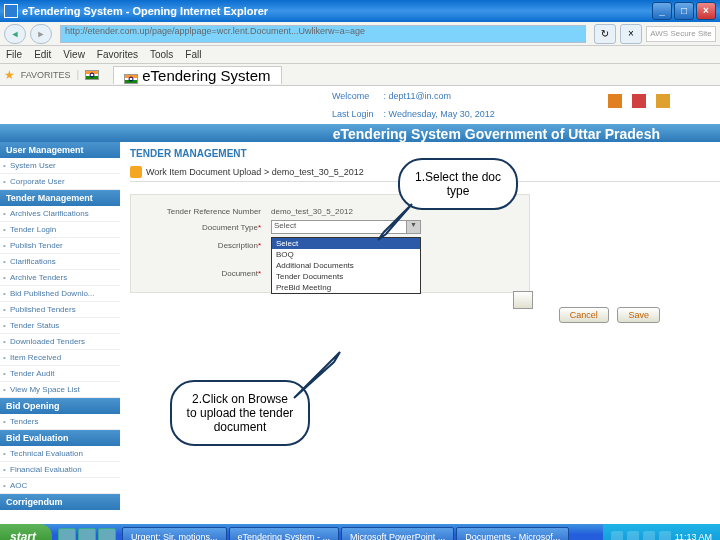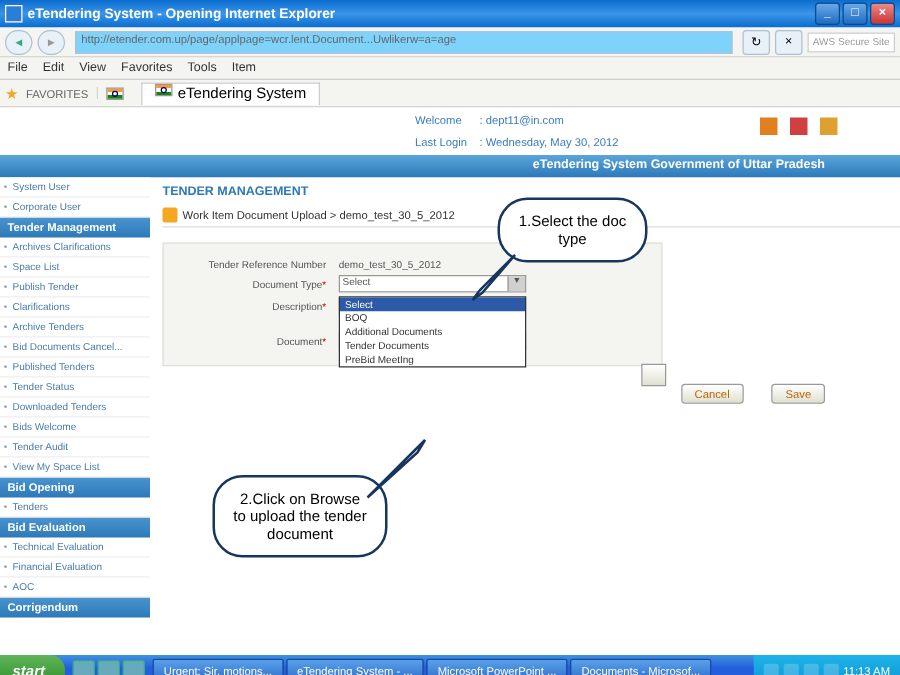--- a/index.html
+++ b/index.html
@@ -9,30 +9,30 @@
 .titlebar .title{flex:1;font-size:11px;font-weight:bold}
 .titlebar .btn{width:20px;height:18px;margin-left:2px;background:linear-gradient(to bottom,#6aa9e8,#1e6cc2);border:1px solid #0a4a8a;border-radius:3px;text-align:center;line-height:16px;font-weight:bold}
 .titlebar .close{background:linear-gradient(to bottom,#e88,#c33)}
 .navrow{height:24px;background:#f4f4f0;border-bottom:1px solid #ccc;display:flex;align-items:center;padding:0 4px;gap:4px}
 .navbtn{width:22px;height:20px;background:#e8f0f8;border:1px solid #b0c0d0;border-radius:10px;display:flex;align-items:center;justify-content:center}
 .navbtn.sq{border-radius:3px}
 .addr{flex:1;height:18px;background:#7dd3fc;border:1px solid #b0c0d0;padding:0 4px;font-size:9px;color:#666;display:flex;align-items:flex-start;margin:0 4px}
 .menurow{height:18px;background:#f4f4f0;border-bottom:1px solid #ccc;display:flex;align-items:center;padding:0 6px;gap:12px;font-size:10px;color:#333}
 .favrow{height:22px;background:#f4f4f0;border-bottom:1px solid #ccc;display:flex;align-items:center;padding:0 4px;gap:6px}
 .favstar{color:#f5a623;font-size:12px}
-.tab{height:18px;background:#fff;border:1px solid #ccc;border-bottom:none;padding:0 10px;display:flex;align-items:flex-start;gap:4px;font-size:12px;margin-left:8px}
+.tab{height:18px;background:#fff;border:1px solid #ccc;border-bottom:none;padding:0 10px;display:flex;align-items:flex-end;gap:4px;font-size:15px;margin-left:8px}
 .flag{width:14px;height:10px;display:inline-block;position:relative;background:linear-gradient(to bottom,#ff9933 33.33%,#fff 33.33% 66.66%,#138808 66.66%);border:1px solid #999}
 .flag::after{content:"";position:absolute;left:50%;top:50%;width:3px;height:3px;border:0.5px solid #000080;border-radius:50%;transform:translate(-50%,-50%)}
 .page{height:438px;display:flex;flex-direction:column}
 .header{height:38px;background:#fff;display:flex;padding-left:330px;position:relative}
 .header .welcome{font-size:9px;color:#3b7bbf}
 .header .welcome td{padding:0 8px 0 0}
 .header .icons{position:absolute;right:50px;top:8px;display:flex;gap:10px}
 .header .hicon{width:14px;height:14px}
-.brandbar{height:18px;background:linear-gradient(to bottom,#5aa6da,#2d78b8);color:#fff;font-size:10px;font-weight:bold;text-align:right;padding:2px 60px 0 0}
+.brandbar{height:18px;background:linear-gradient(to bottom,#5aa6da,#2d78b8);color:#fff;font-size:14px;font-weight:bold;text-align:right;padding:2px 60px 0 0}
 .body{flex:1;display:flex;background:#fff}
 .sidebar{width:120px;background:#fff}
 .shead{background:linear-gradient(to bottom,#4a95cf,#2d78b8);color:#fff;font-size:9px;font-weight:bold;padding:3px 6px}
 .sitem{font-size:8px;color:#4a7aaa;padding:3px 4px 3px 10px;border-bottom:1px solid #eee;position:relative}
 .sitem::before{content:"•";position:absolute;left:3px;color:#8ab}
 .main{flex:1;padding:2px 0 0 10px;position:relative}
 .mtitle{color:#2d78b8;font-size:10px;font-weight:bold;padding:4px 0}
 .crumb{font-size:9px;color:#333;padding:3px 0;border-bottom:1px solid #ddd;display:flex;align-items:center;gap:4px}
 .crumb .cic{width:12px;height:12px;background:#f5a623;border-radius:2px}
 .panel{background:#f4f4f0;border:1px solid #e0e0d8;padding:8px 10px;margin:12px 60px 0 0;width:400px;position:relative}
@@ -41,21 +41,21 @@
 .frow .fval{flex:1}
 .req{color:#c00}
 .sel{height:14px;width:150px;border:1px solid #999;background:#fff;font-size:8px;position:relative}
 .sel .selarr{position:absolute;right:0;top:0;width:14px;height:12px;background:#d0d0d0;border-left:1px solid #999;text-align:center;font-size:7px}
 .drop{position:absolute;left:140px;top:42px;width:150px;background:#fff;border:1px solid #333;z-index:10}
 .drop .dopt{padding:1px 4px;font-size:8px;color:#333}
 .drop .dopt.r0{background:#2d5aa8;color:#fff}
 .txt{height:14px;width:150px;border:1px solid #999;background:#fff}
 .brw{position:absolute;right:-4px;top:96px;width:20px;height:18px;background:linear-gradient(to bottom,#fff,#e0e0d0);border:1px solid #999}
 .btns{text-align:right;margin:14px 60px 0 0}
-.btns .b{display:inline-block;padding:2px 10px;background:linear-gradient(to bottom,#fff,#e0e0d0);border:1px solid #999;border-radius:3px;font-size:9px;color:#c06000;margin-left:20px}
+.btns .b{display:inline-block;padding:2px 10px;background:linear-gradient(to bottom,#fff,#e0e0d0);border:1px solid #999;border-radius:3px;font-size:9px;color:#c06000;margin-left:6px}
 .callout{position:absolute;background:#fff;border:2px solid #16365c;border-radius:24px;padding:10px 14px;font-size:12px;color:#000;text-align:center;z-index:30}
 .c1{left:398px;top:158px;width:120px}
 .c2{left:170px;top:380px;width:140px}
 .callout svg{position:absolute;fill:#fff;stroke:#16365c;stroke-width:2}
 .c1 svg{left:-26px;top:42px;width:40px;height:40px}
 .c2 svg{right:-34px;top:-32px;width:50px;height:50px}
 .taskbar{height:26px;background:linear-gradient(to bottom,#3e93e0,#245edc 40%,#245edc);display:flex;align-items:center}
 .start{height:26px;background:linear-gradient(to bottom,#5fb55a,#2d8c28);color:#fff;font-weight:bold;font-style:italic;padding:0 16px 0 10px;border-radius:0 12px 12px 0;display:flex;align-items:center;font-size:12px}
 .ql{display:flex;gap:2px;margin:0 6px}
 .ql .qi{width:18px;height:18px;background:#6ab;border:1px solid #3a8;border-radius:2px}
@@ -88,21 +88,21 @@
   <div class="navbtn sq">×</div>
   <div class="aws">AWS Secure Site</div>
 </div>
 
 <div class="menurow">
   <span>File</span>
   <span>Edit</span>
   <span>View</span>
   <span>Favorites</span>
   <span>Tools</span>
-  <span>Item</span>
+  <span>Fall</span>
 </div>
 
 <div class="favrow">
   <span class="favstar">★</span>
   <span style="font-size:9px;color:#666">FAVORITES</span>
   <span style="color:#ccc">|</span>
   <span class="flag"></span>
   <div class="tab">
     <span class="flag"></span>
     <span>eTendering System</span>
@@ -126,33 +126,34 @@
     <div class="icons">
       <div class="hicon" style="background:#e08020"></div>
       <div class="hicon" style="background:#d04040"></div>
       <div class="hicon" style="background:#e0a030"></div>
     </div>
   </div>
   <div class="brandbar">eTendering System Government of Uttar Pradesh</div>
 
   <div class="body">
     <div class="sidebar">
+      <div class="shead">User Management</div>
       <div class="sitem">System User</div>
       <div class="sitem">Corporate User</div>
       <div class="shead">Tender Management</div>
       <div class="sitem">Archives Clarifications</div>
-      <div class="sitem">Space List</div>
+      <div class="sitem">Tender Login</div>
       <div class="sitem">Publish Tender</div>
       <div class="sitem">Clarifications</div>
       <div class="sitem">Archive Tenders</div>
-      <div class="sitem">Bid Documents Cancel...</div>
+      <div class="sitem">Bid Published Downlo...</div>
       <div class="sitem">Published Tenders</div>
       <div class="sitem">Tender Status</div>
       <div class="sitem">Downloaded Tenders</div>
-      <div class="sitem">Bids Welcome</div>
+      <div class="sitem">Item Received</div>
       <div class="sitem">Tender Audit</div>
       <div class="sitem">View My Space List</div>
       <div class="shead">Bid Opening</div>
       <div class="sitem">Tenders</div>
       <div class="shead">Bid Evaluation</div>
       <div class="sitem">Technical Evaluation</div>
       <div class="sitem">Financial Evaluation</div>
       <div class="sitem">AOC</div>
       <div class="shead">Corrigendum</div>
     </div>

